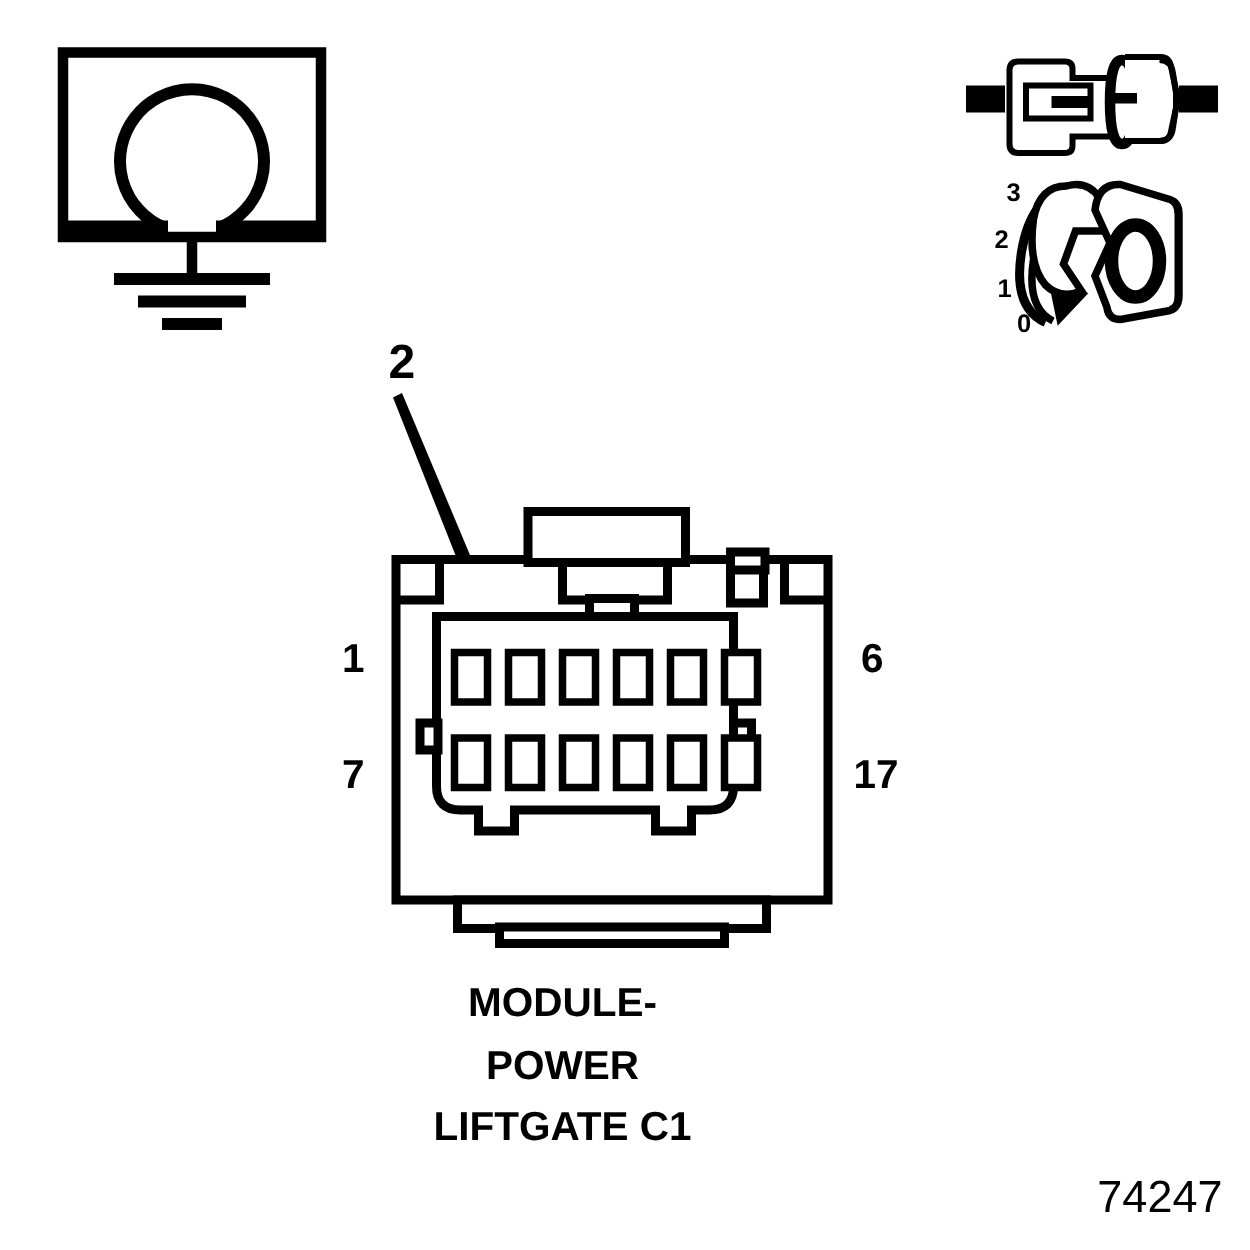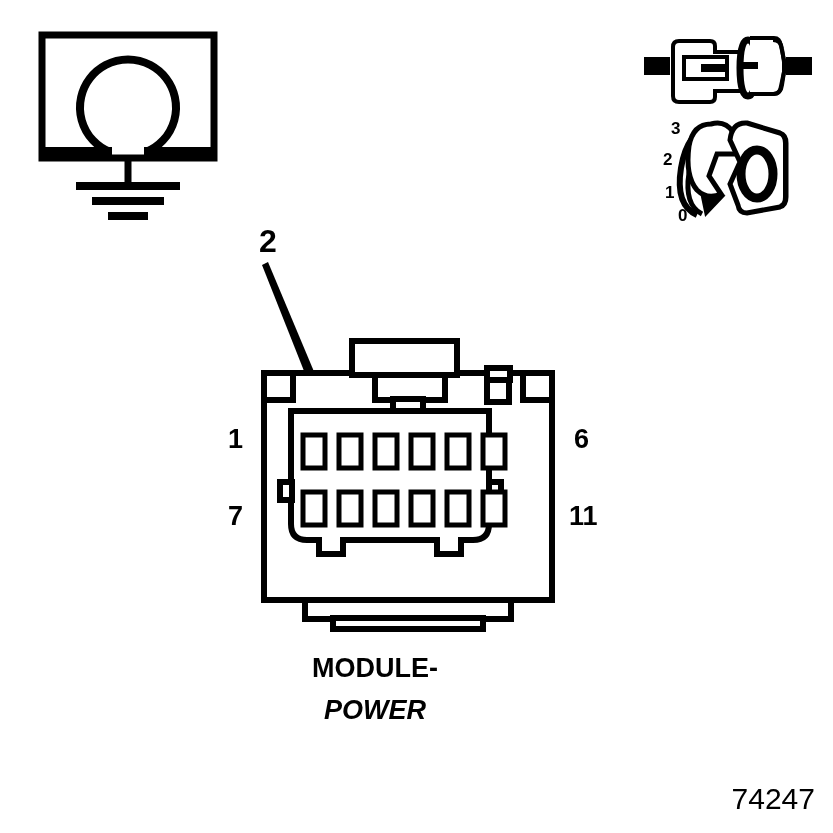--- a/index.html
+++ b/index.html
@@ -224,20 +224,21 @@
   <div class="txt scale-label" style="left:671px; top:120px;">3</div>
   <div class="txt scale-label" style="left:663px; top:151px;">2</div>
   <div class="txt scale-label" style="left:665px; top:184px;">1</div>
   <div class="txt scale-label" style="left:678px; top:207px;">0</div>
 
   <div class="txt callout-label" style="left:259px; top:225px;">2</div>
 
   <div class="txt pin-label" style="left:228px; top:426px;">1</div>
   <div class="txt pin-label" style="left:228px; top:503px;">7</div>
   <div class="txt pin-label" style="left:574px; top:426px;">6</div>
-  <div class="txt pin-label" style="left:569px; top:503px;">11</div>
+  <div class="txt pin-label" style="left:569px; top:503px;">17</div>
 
   <div class="txt caption-line" style="top:655px;">MODULE-</div>
-  <div class="txt caption-line" style="top:697px;font-style:italic;">POWER</div>
+  <div class="txt caption-line" style="top:697px;">POWER</div>
+  <div class="txt caption-line" style="top:738px;">LIFTGATE C1</div>
 
   <div class="txt figure-id" style="right:18px; top:784px; left:auto;text-align:center;">74247</div>
 
 </div>
 
 </body></html>

